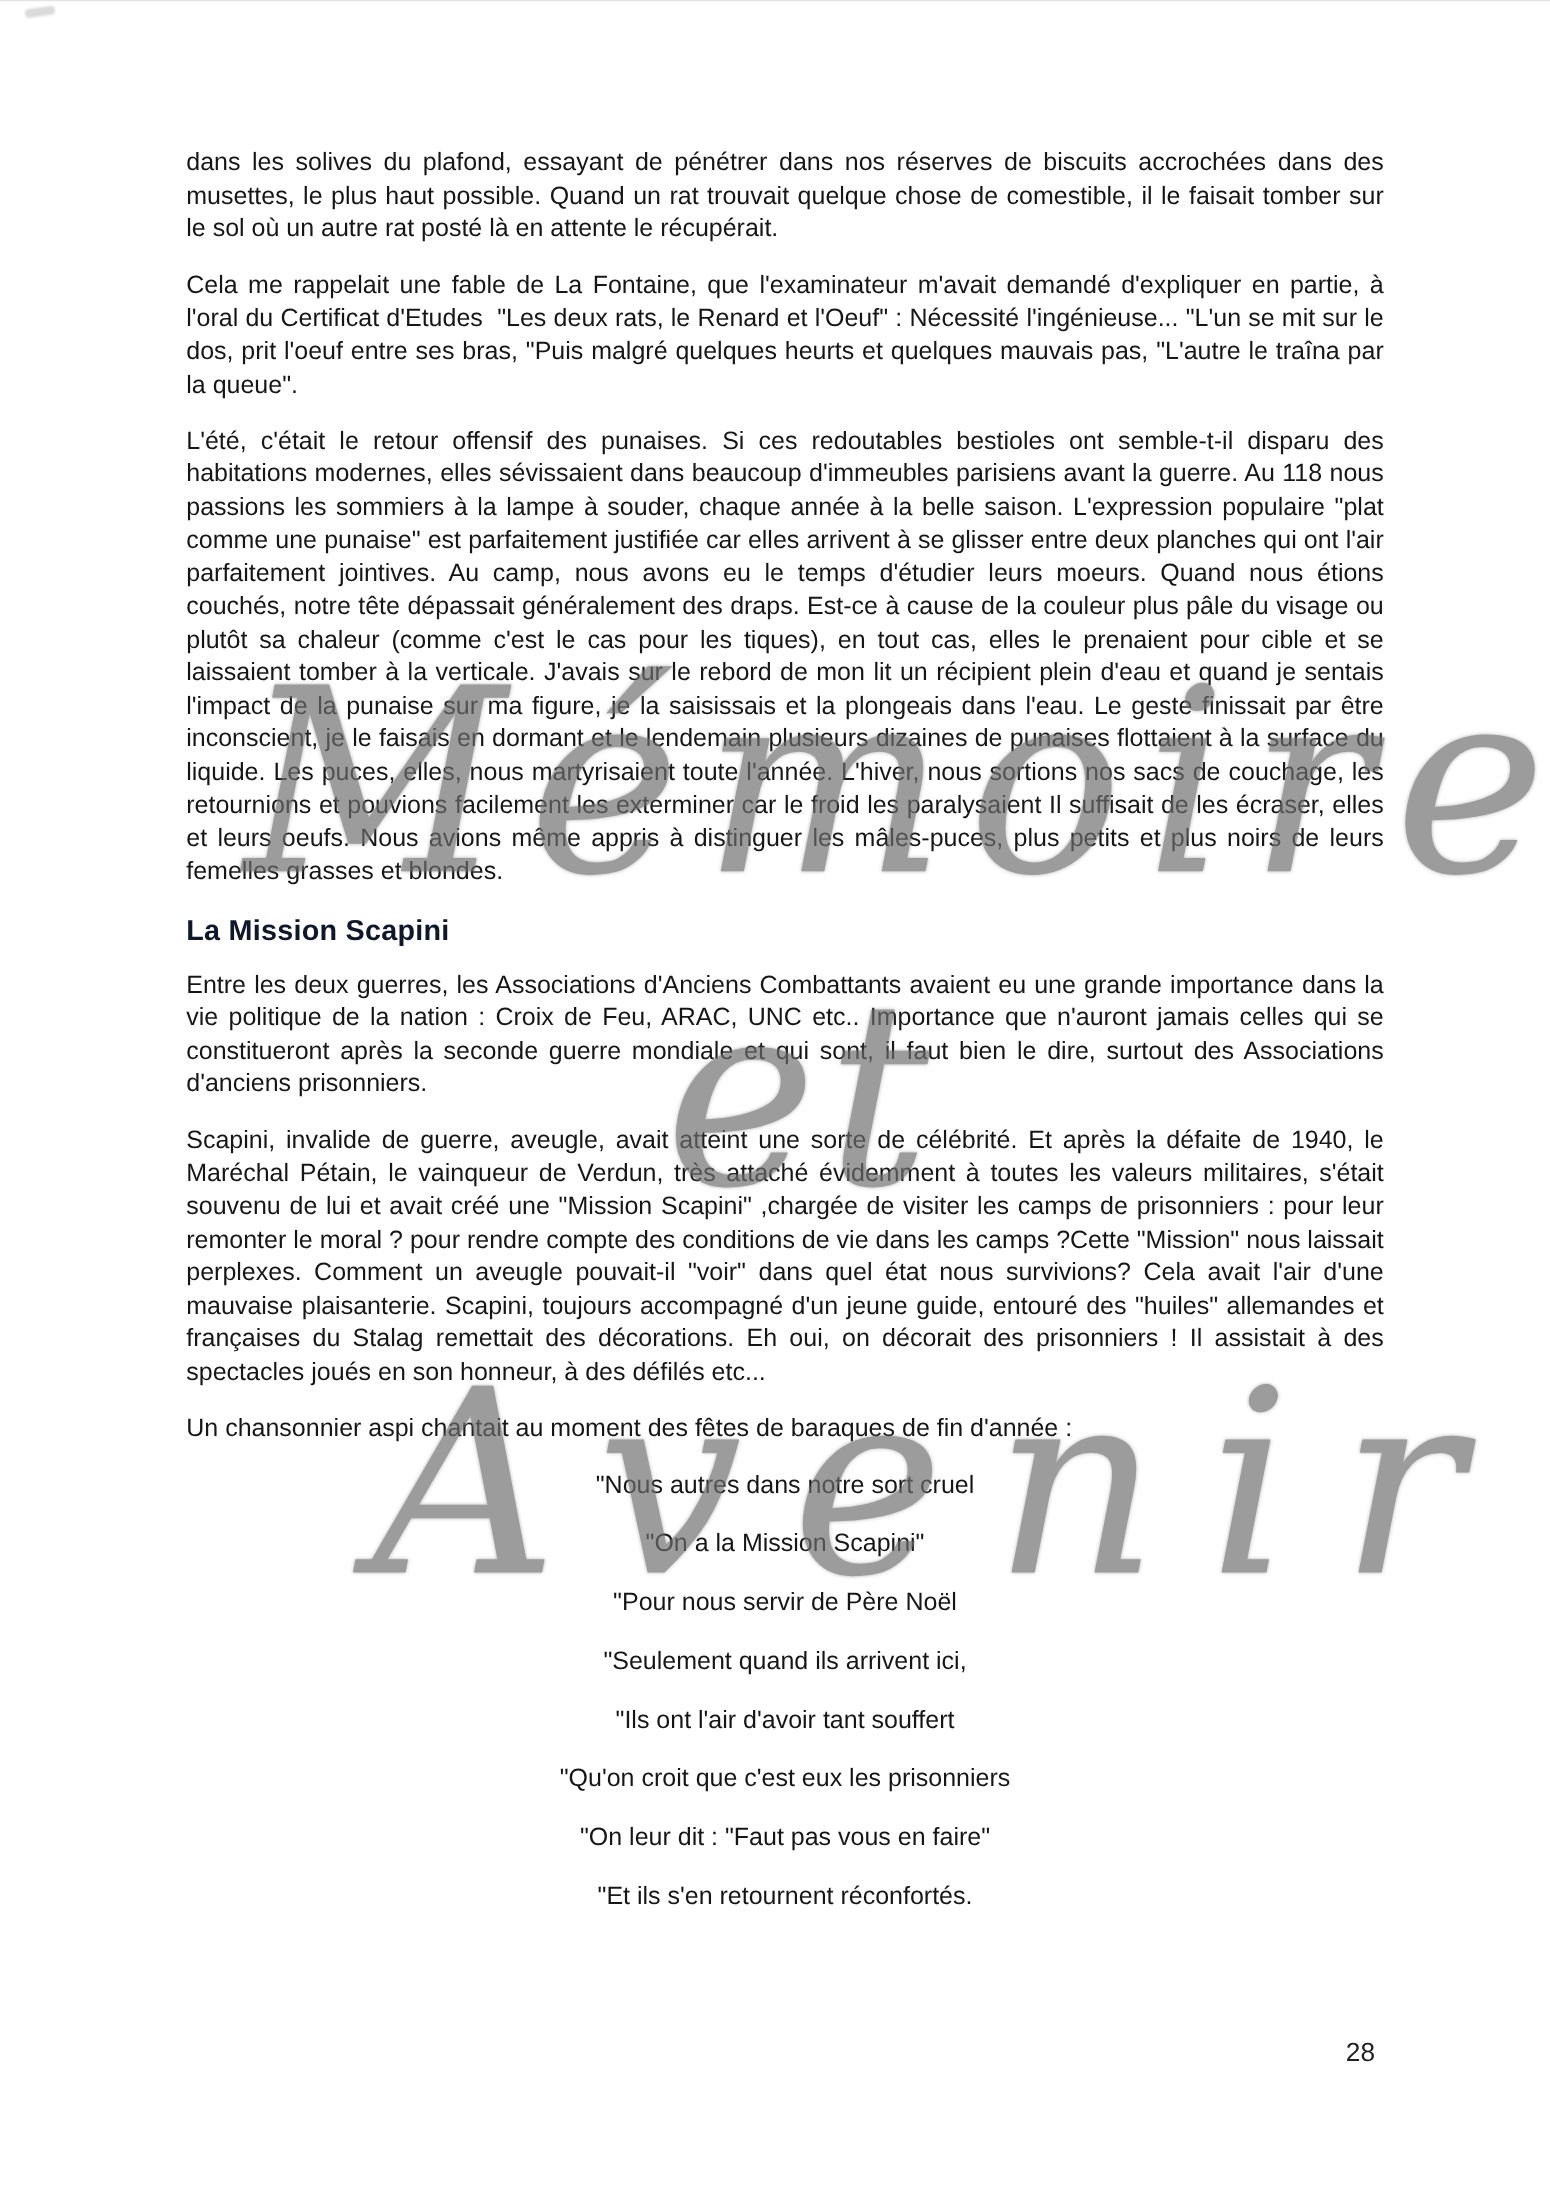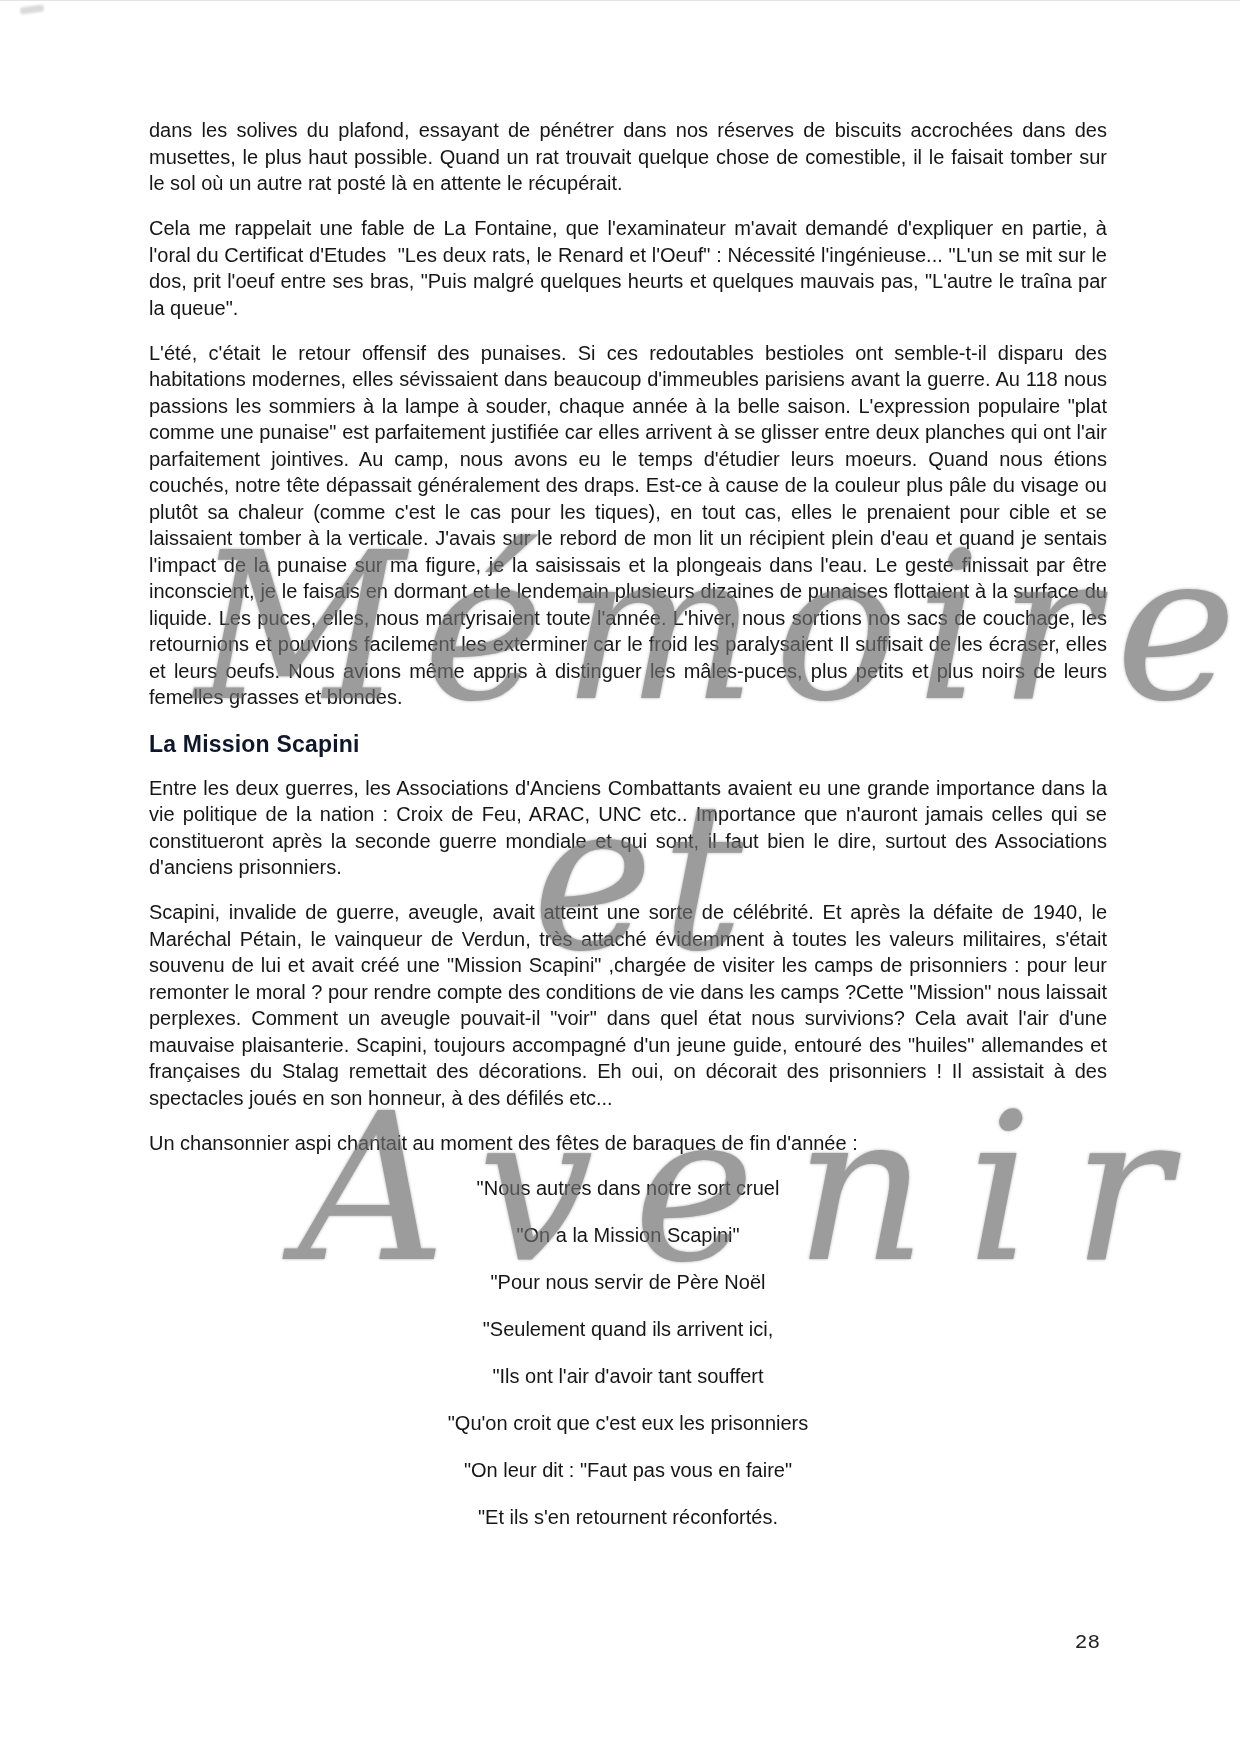--- a/index.html
+++ b/index.html
@@ -55,21 +55,21 @@
     white-space:nowrap;
     pointer-events:none;
   }
   #wm-line1{ left:195px; top:524px;  font-size:205px; letter-spacing:18px; }
   #wm-line2{ left:532px; top:774px;  font-size:205px; letter-spacing:8px;text-align:right;  }
   #wm-line3{ left:298px; top:1085px; font-size:205px; letter-spacing:40px; }
   .pageno{
     position:absolute;
     top:1630px;
     right:140px;
-    font-family:Liberation Mono, monospace;
+    font-family:Liberation Sans, sans-serif;
     font-size:21px;
     line-height:24px;
     color:#222222;
   }
   .scan-mark{
     position:absolute;
     left:20px;
     top:5px;
     width:24px;
     height:7px;

